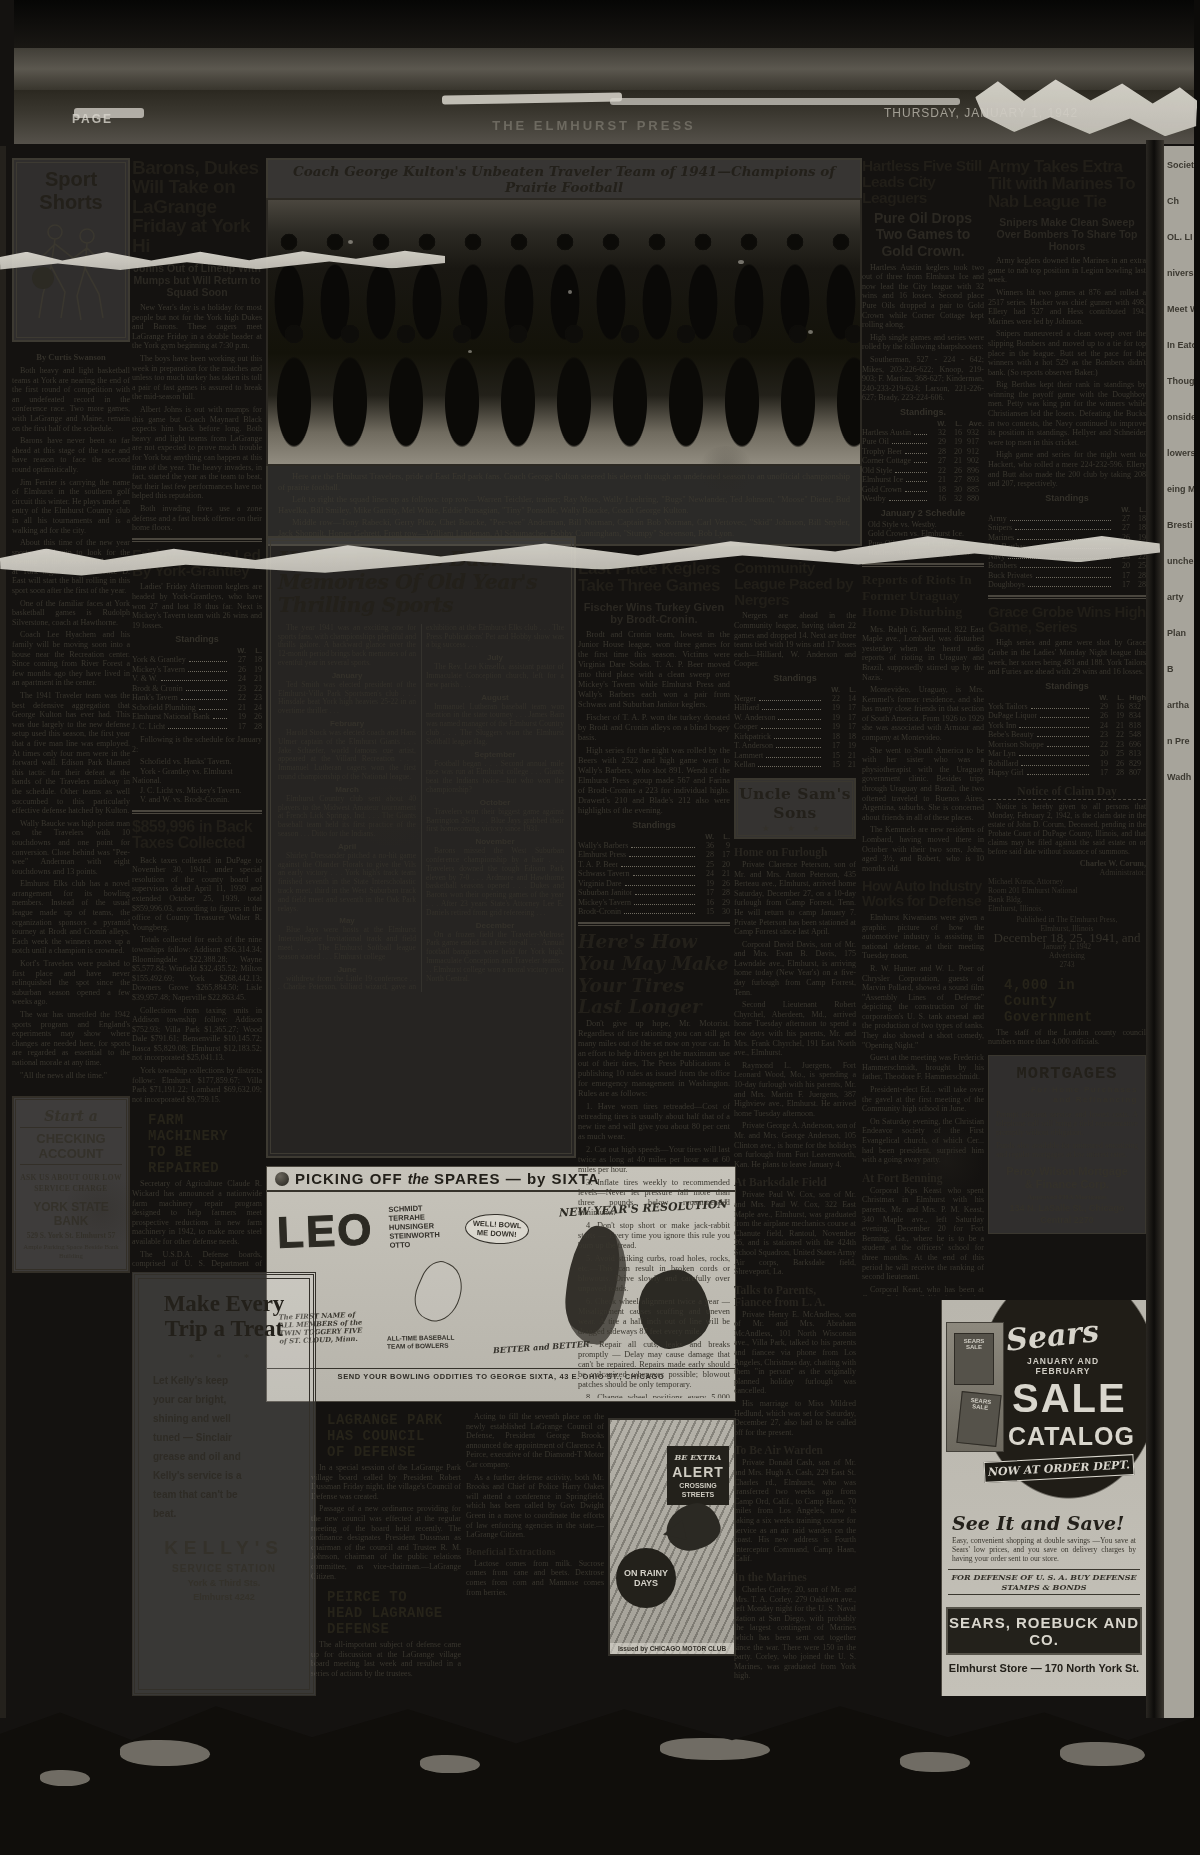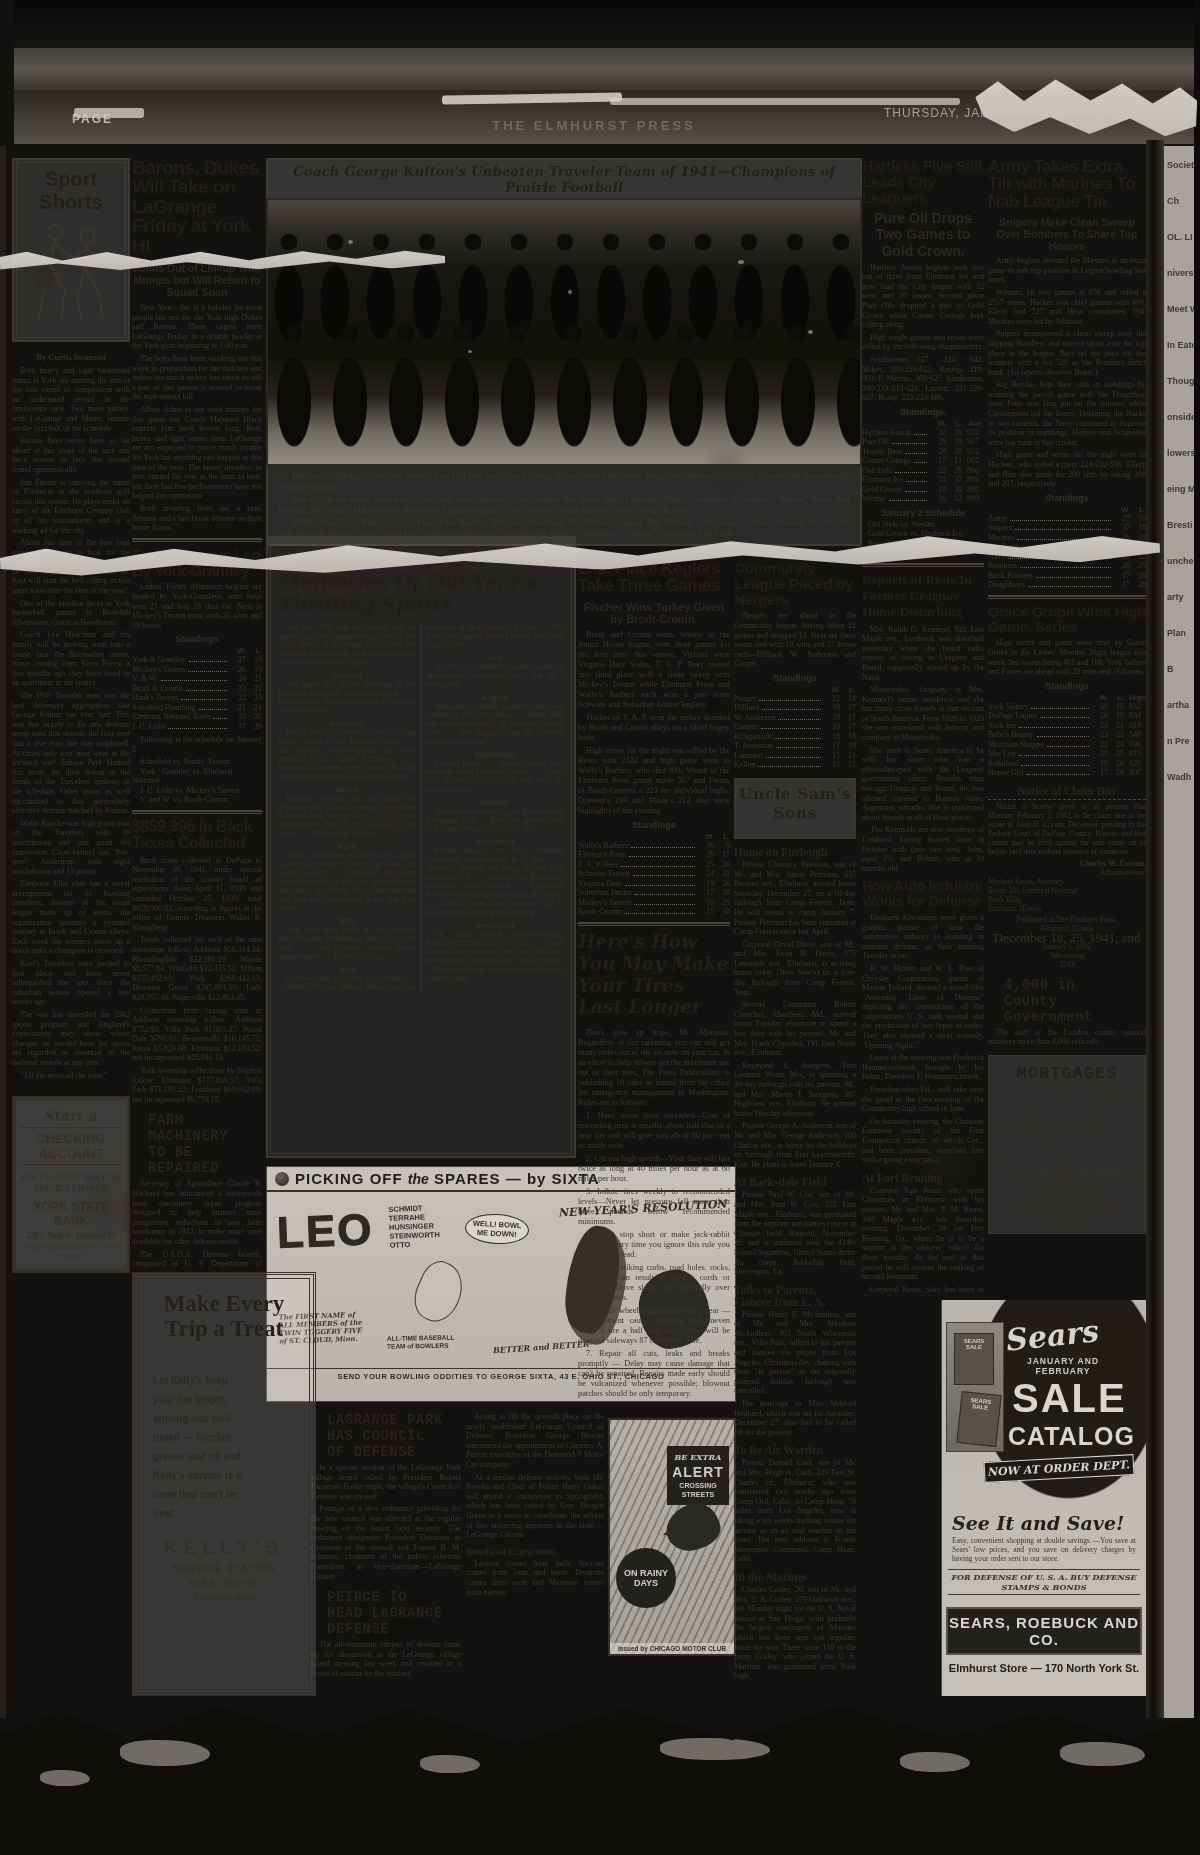--- a/index.html
+++ b/index.html
@@ -533,21 +533,21 @@
 
           <div class="srow">
             <span class="tname">Brodt-Cronin</span>
             <span class="lead"></span>
             <span class="num">15</span>
             <span class="num">30</span>
           </div>
         </div>
       <div class="rule"></div>
       <div style="font-family:'DejaVu Serif',serif;font-style:italic;font-weight:bold;font-size:18.5px;line-height:1.18;color:#23201a">Here's How You May Make Your Tires Last Longer</div>
-      <div class="body" style="margin-top:10px">
+      <div class="body" style="margin-top:1px">
         <p style="font-size:8.3px;line-height:10px">Don't give up hope, Mr. Motorist.  Regardless of tire rationing you can still get many miles out of the set now on your car.  In an effort to help drivers get the maximum use out of their tires, The Press Publications is publishing 10 rules as issued from the office for emergency management in Washington. Rules are as follows:</p>
       </div>
       <div class="body">
 
       <p style="font-size:8.3px;line-height:10px">1. Have worn tires retreaded—Cost of retreading tires is usually about half that of a new tire and will give you about 80 per cent as much wear.</p>
           <p style="font-size:8.3px;line-height:10px">2. Cut out high speeds—Your tires will last twice as long at 40 miles per hour as at 60 miles per hour.</p>
           <p style="font-size:8.3px;line-height:10px">3. Inflate tires weekly to recommended levels—Never let pressure fall more than three pounds below recommended minimums.</p>
           <p style="font-size:8.3px;line-height:10px">4. Don't stop short or make jack-rabbit starts — Every time you ignore this rule you burn up the tread.</p>
           <p style="font-size:8.3px;line-height:10px">5. Avoid striking curbs, road holes, rocks, etc.—This can result in broken cords or blowouts. Drive slowly and carefully over unpaved roads.</p>
           <p style="font-size:8.3px;line-height:10px">6. Check wheel alignment twice a year — Misalignment causes scuffing and uneven wear. A tire a half inch out of line will be dragged sideways 87 feet every mile.</p>

